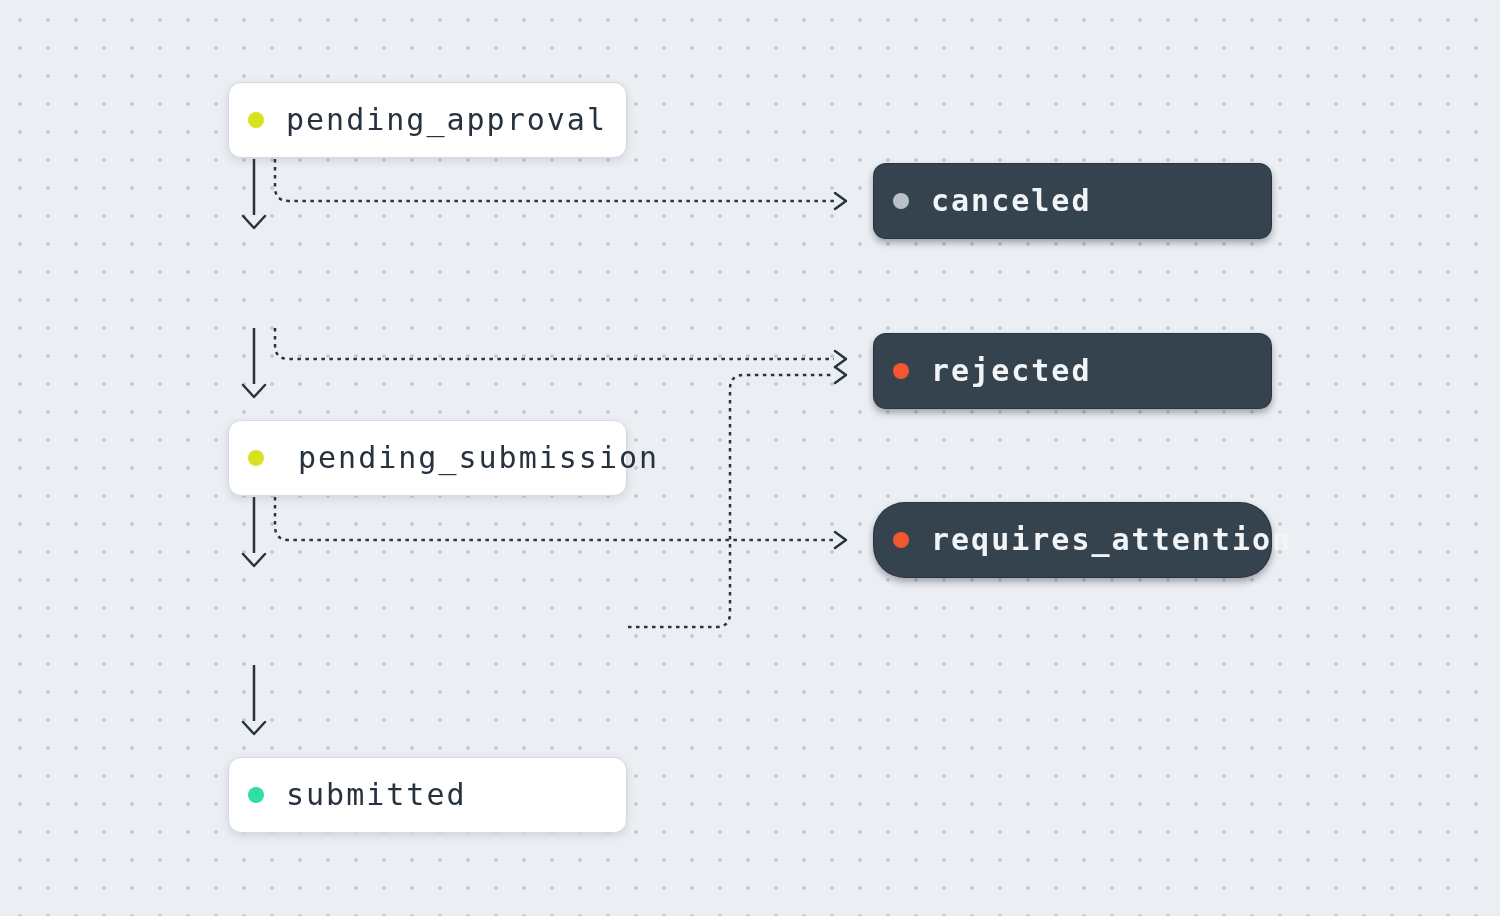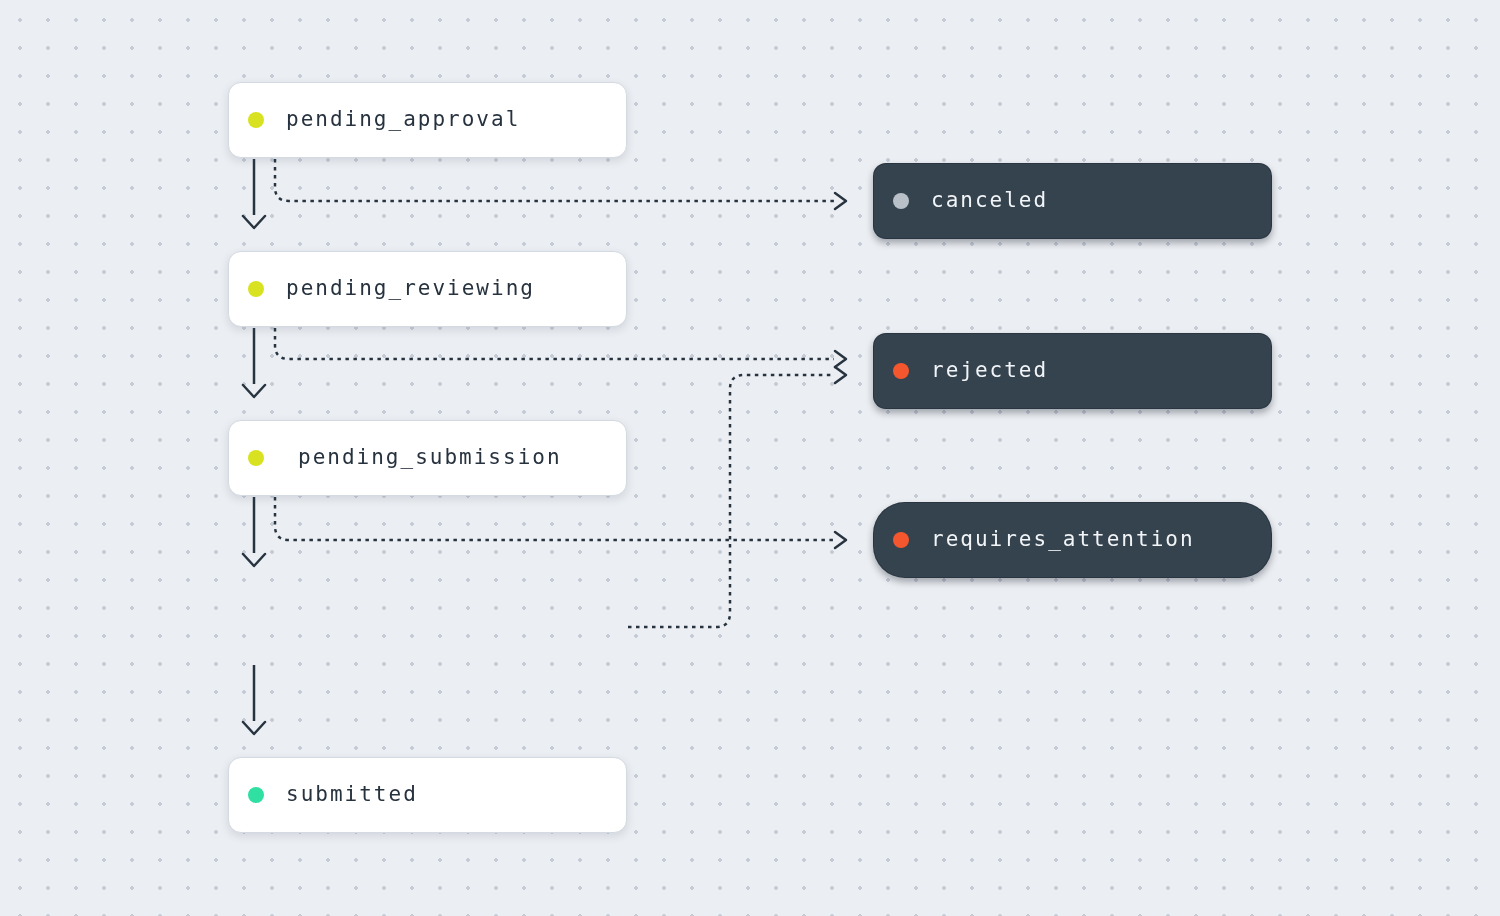--- a/index.html
+++ b/index.html
@@ -29,27 +29,28 @@
   }
   .node.light {
     background: #FFFFFF;
     border: 1px solid #D4DAE2;
     box-shadow: 0 3px 8px rgba(55, 70, 90, 0.14);
   }
   .node.dark {
     background: #35434F;
     border: 1px solid rgba(20, 30, 40, 0.35);
     box-shadow: 0 4px 7px rgba(20, 30, 42, 0.35);
+    font-weight: bold;
   }
   .status-dot {
     flex: none; width: 16px; height: 16px; border-radius: 50%;
     margin-right: 22px;
   }
   .node-label {
-    font-size: 21px; letter-spacing: 2px; white-space: nowrap;
+    font-size: 30px; letter-spacing: 2px; white-space: nowrap;
     padding-bottom: 2px;
   }
   .node.light .node-label { color: #27323F; }
   .node.dark  .node-label { color: #F2F5F7; }
 </style>
 </head>
 <body>
 
 <div class="canvas">
 
@@ -90,24 +91,20 @@
         <path class="edge-head" d="M835,367 L846,375 L835,383"></path>
       </g>
     </g>
   </svg>
 
   <div class="node light" style="left:228px; top:82px;">
     <span class="status-dot" style="background-color: rgb(217, 226, 32);"></span>
     <span class="node-label">pending_approval</span>
   </div>
 
-  <div class="node light" style="left:228px; top:251px;">
-    <span class="status-dot" style="background-color: rgb(217, 226, 32);"></span>
-    <span class="node-label">pending_reviewing</span>
-  </div>
 
   <div class="node light" style="left:228px; top:420px;gap:12px;">
     <span class="status-dot" style="background-color: rgb(217, 226, 32);"></span>
     <span class="node-label">pending_submission</span>
   </div>
 
 
   <div class="node light" style="left:228px; top:757px;">
     <span class="status-dot" style="background-color: rgb(47, 224, 162);"></span>
     <span class="node-label">submitted</span>

